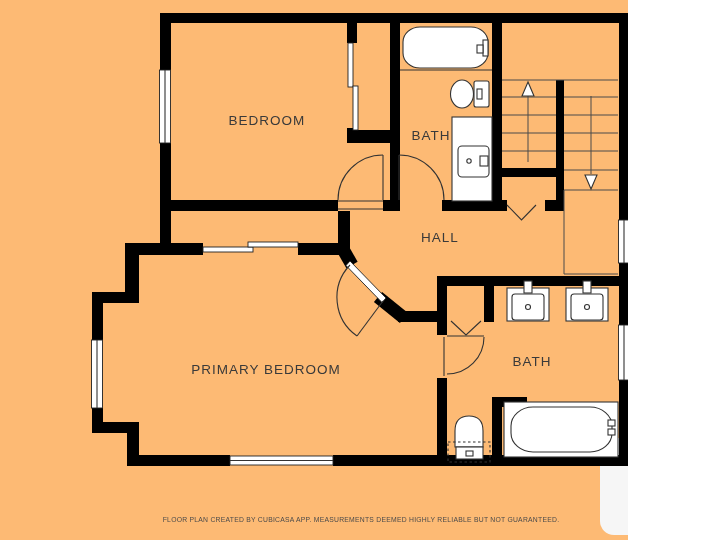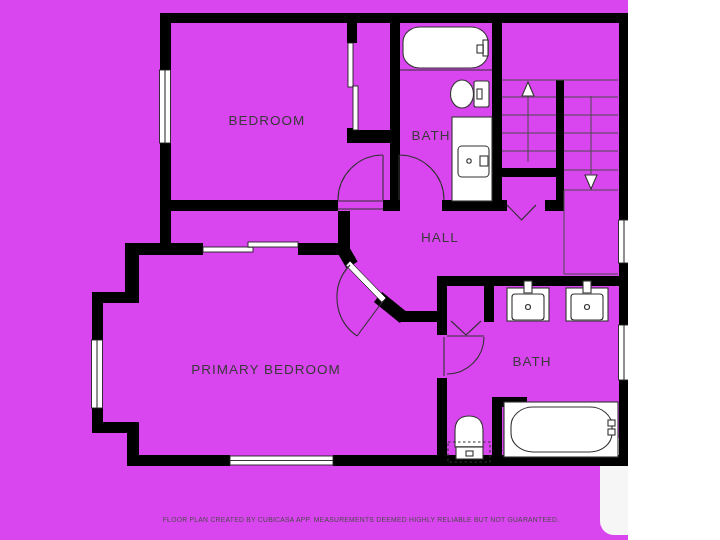--- a/index.html
+++ b/index.html
@@ -1,16 +1,16 @@
 <!DOCTYPE html>
 <html><head>
 <meta charset="utf-8">
 <style>
   html,body{margin:0;padding:0;background:#fff;}
-  .canvas{position:relative;width:628px;height:540px;background:#d946ef;overflow:hidden;
+  .canvas{position:relative;width:628px;height:540px;background:#fdba74;overflow:hidden;
           font-family:"Liberation Sans", sans-serif;}
   .watermark{position:absolute;left:600px;top:438px;width:112px;height:97px;
              background:#f6f6f6;border-radius:14px;}
   svg{position:absolute;left:0;top:0;}
   .wall{fill:#000;}
   .dwall{stroke:#000;stroke-width:13;}
   .thin{stroke:#333;stroke-width:1.1;fill:none;}
   .fix{stroke:#333;stroke-width:1.1;fill:#fff;}
   .tread{stroke:#4a4a4a;stroke-width:1;}
   .win{fill:#fff;stroke:#222;stroke-width:0.9;}

